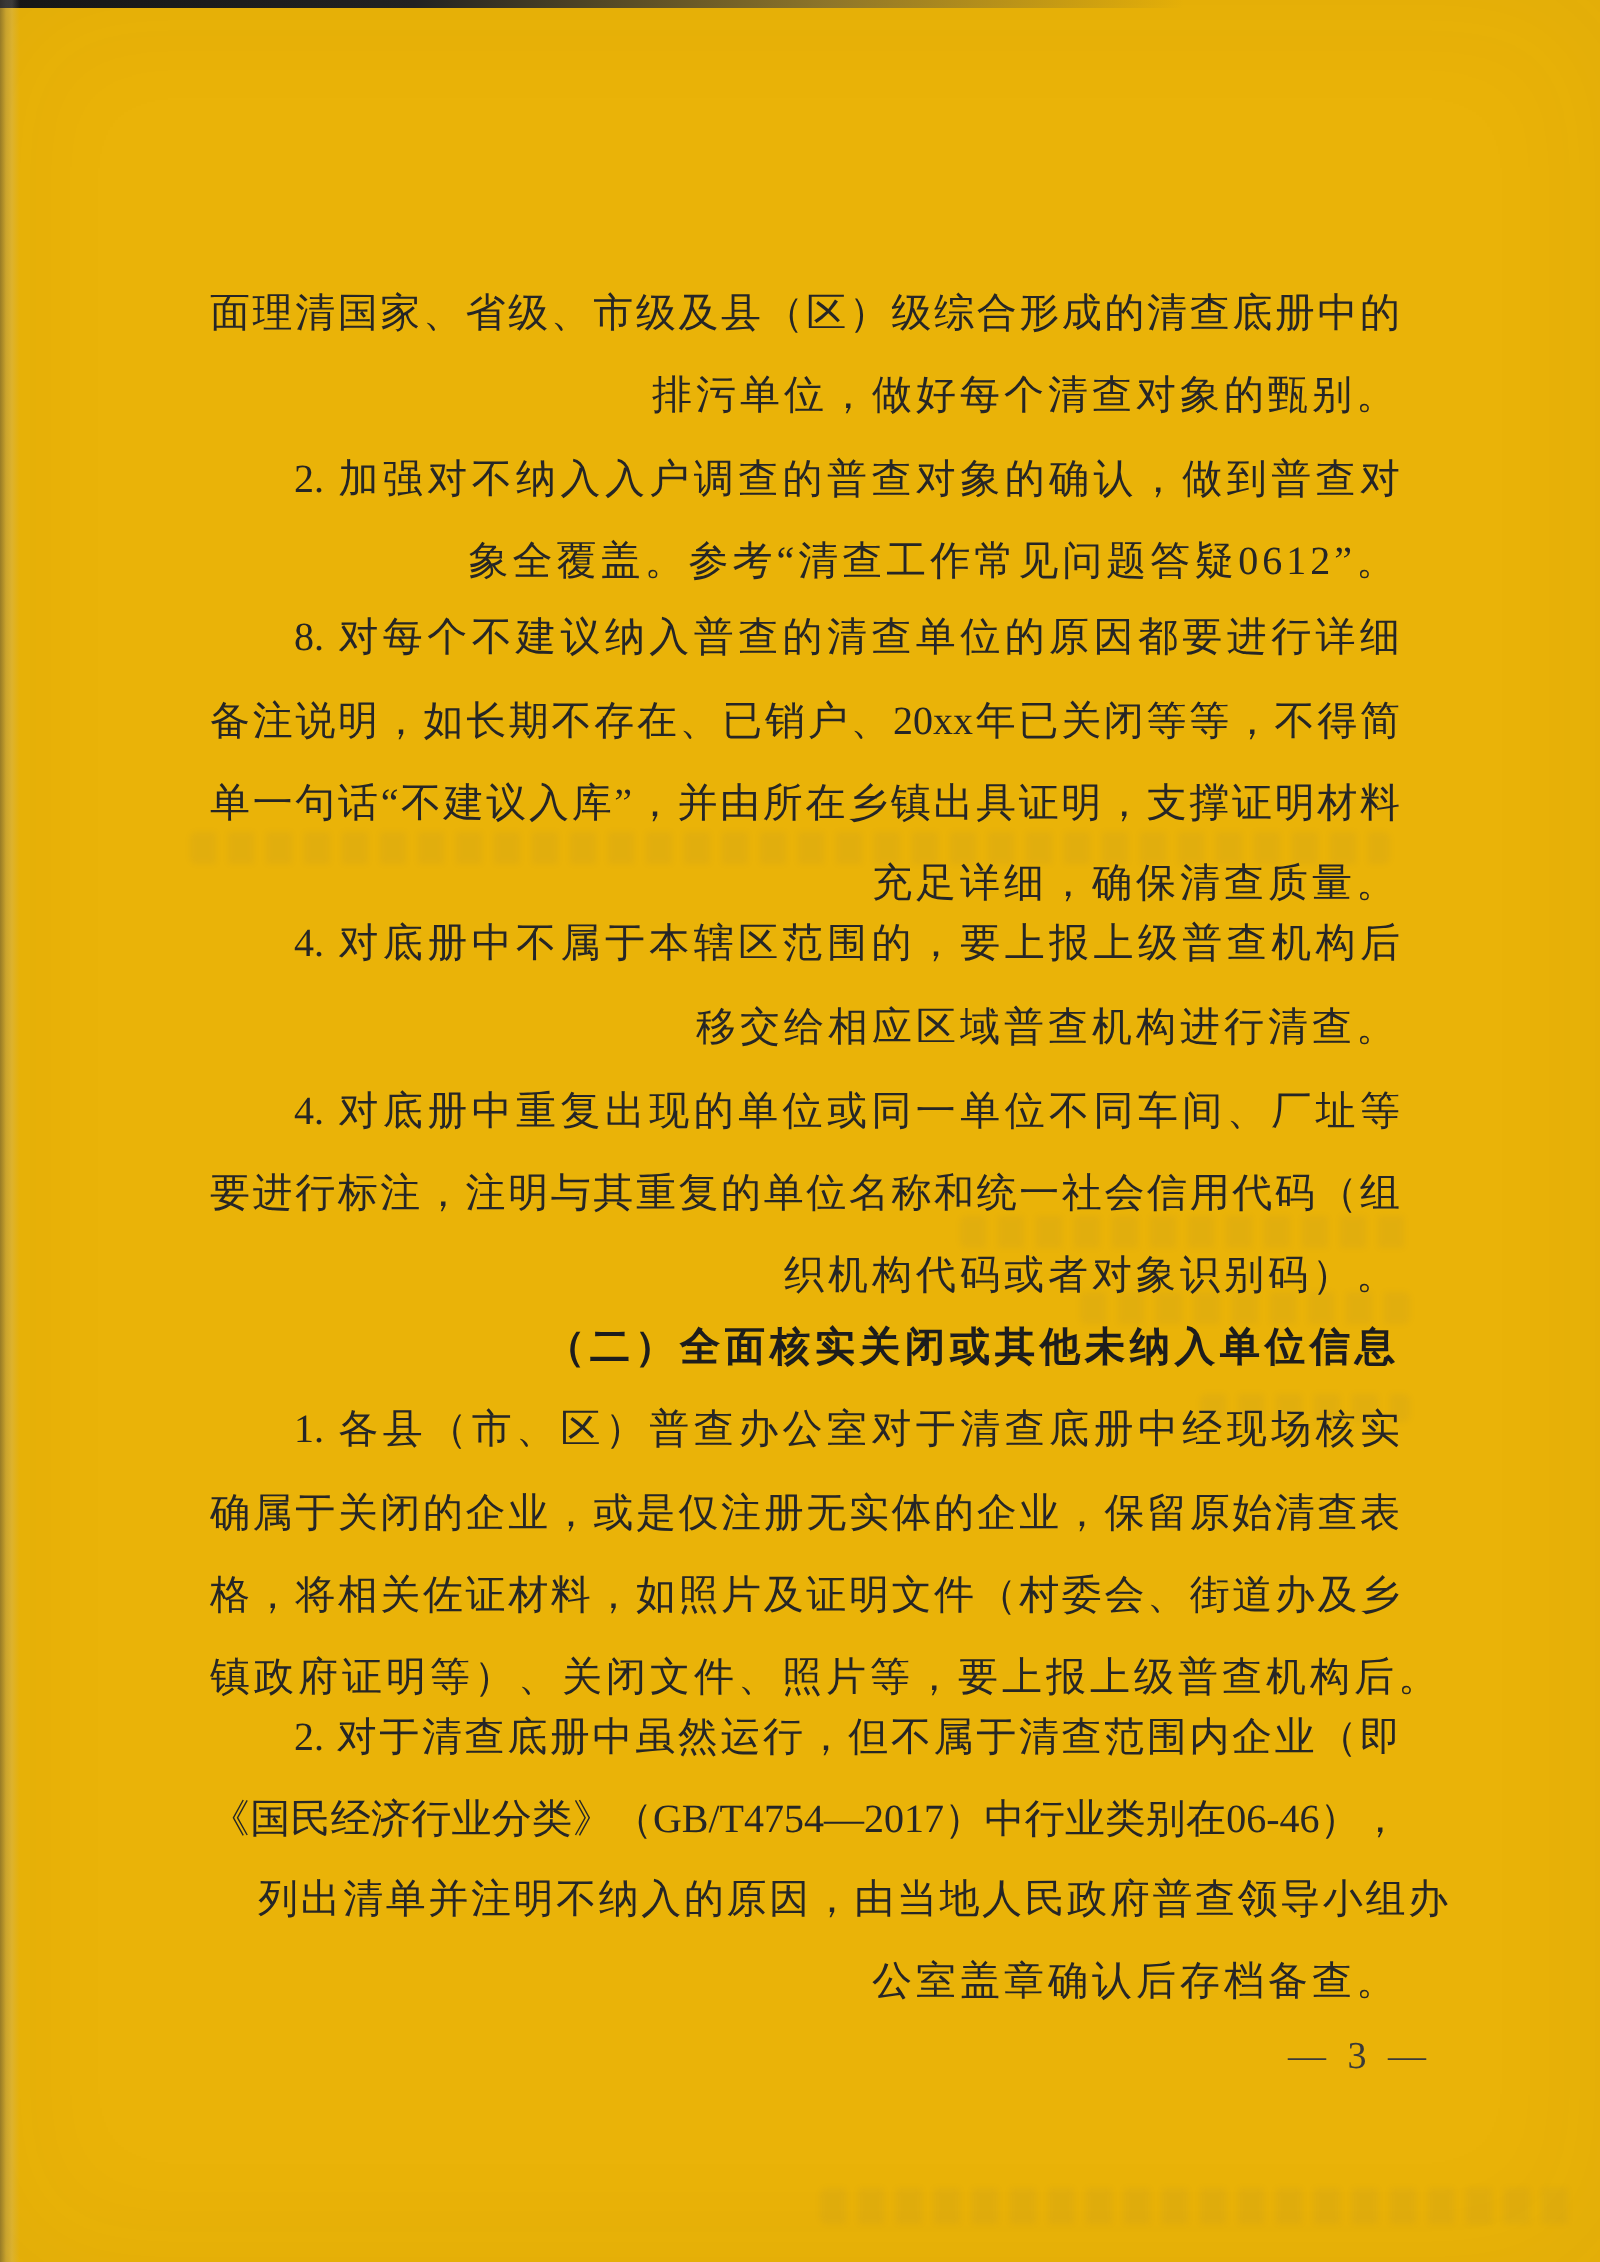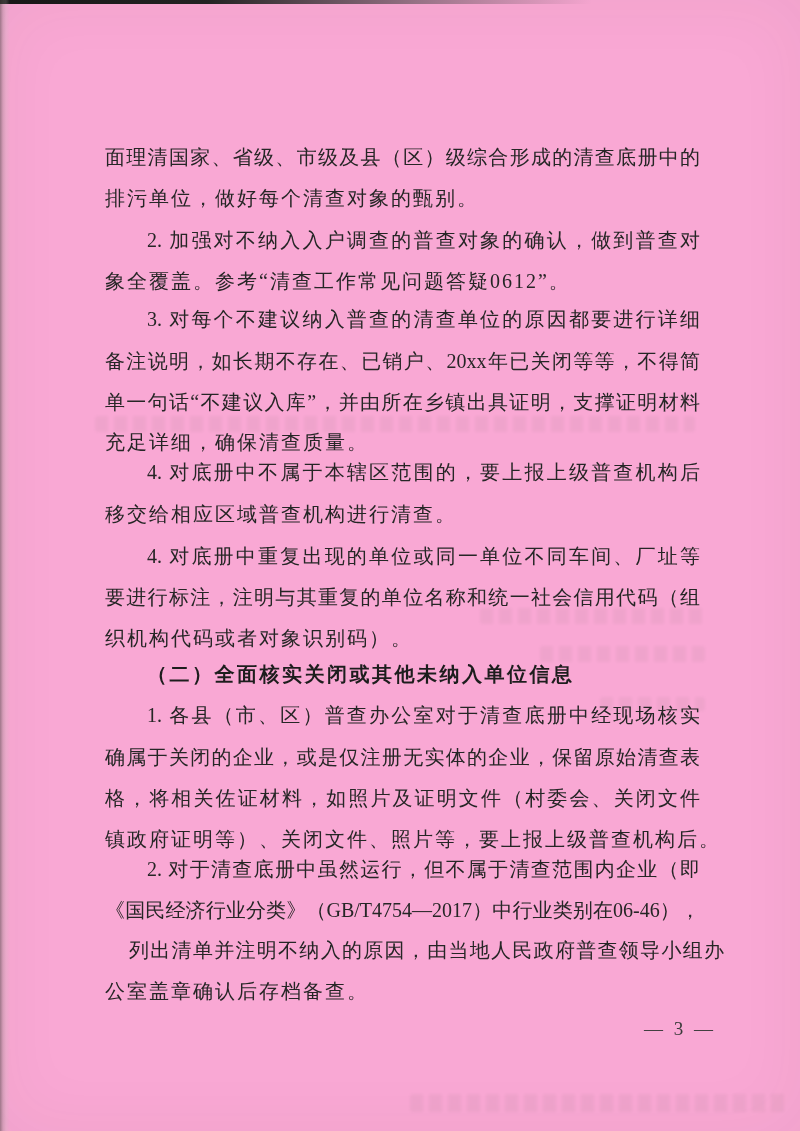--- a/index.html
+++ b/index.html
@@ -1,21 +1,21 @@
 <!DOCTYPE html>
 <html><head>
 <meta charset="utf-8">
 <style>
   html, body { margin: 0; padding: 0; background: #888; }
   .paper {
     position: relative;
     width: 800px;
     height: 1131px;
     margin: 0 auto;
-    background: #f9a8d4;
+    background: #eab308;
     overflow: hidden;
     font-family: "Liberation Serif", "DejaVu Serif", serif;
     color: #262626;
     box-shadow: inset 0 0 70px rgba(60,55,45,0.05);
   }
   
   .scan-top-line {
     position: absolute; top: 0; left: 0;
     width: 592px; height: 4px;
     background: linear-gradient(to right,
@@ -41,20 +41,21 @@
   .line {
     position: absolute;
     left: 105px;
     width: 595px;
     height: 28px;
     line-height: 28px;
     font-size: 20px;
     letter-spacing: 2px;
     white-space: nowrap;
     color: #262626;
+    text-align: right;
   }
   .line.just {
     letter-spacing: 0;
     white-space: normal;
     text-align: justify;
     text-align-last: justify;
   }
   .line.ind { padding-left: 42px; width: 553px; }
   .line.bold { font-weight: bold; letter-spacing: 2.5px; color: #1d1d1d; }
   .page-number {
@@ -78,33 +79,33 @@
   <div class="bleed" style="left:480px; top:608px;  width:225px; height:16px;"></div>
   <div class="bleed" style="left:540px; top:646px;  width:165px; height:16px;"></div>
   <div class="bleed" style="left:600px; top:697px;  width:105px; height:14px;"></div>
   <div class="bleed" style="left:410px; top:1094px; width:380px; height:18px;"></div>
 
   <div class="doc-text">
       <div class="line just" style="top: 143px;">面理清国家、省级、市级及县（区）级综合形成的清查底册中的</div>
       <div class="line" style="top: 184px;">排污单位，做好每个清查对象的甄别。</div>
       <div class="line just ind" style="top: 226px;">2. 加强对不纳入入户调查的普查对象的确认，做到普查对</div>
       <div class="line" style="top: 267px;">象全覆盖。参考“清查工作常见问题答疑0612”。</div>
-      <div class="line just ind" style="top: 305px;">3. 对每个不建议纳入普查的清查单位的原因都要进行详细</div>
+      <div class="line just ind" style="top: 305px;">8. 对每个不建议纳入普查的清查单位的原因都要进行详细</div>
       <div class="line just" style="top: 347px;">备注说明，如长期不存在、已销户、20xx年已关闭等等，不得简</div>
       <div class="line just" style="top: 388px;">单一句话“不建议入库”，并由所在乡镇出具证明，支撑证明材料</div>
       <div class="line" style="top: 428px;">充足详细，确保清查质量。</div>
       <div class="line just ind" style="top: 458px;">4. 对底册中不属于本辖区范围的，要上报上级普查机构后</div>
       <div class="line" style="top: 500px;">移交给相应区域普查机构进行清查。</div>
       <div class="line just ind" style="top: 542px;">4. 对底册中重复出现的单位或同一单位不同车间、厂址等</div>
       <div class="line just" style="top: 583px;">要进行标注，注明与其重复的单位名称和统一社会信用代码（组</div>
       <div class="line" style="top: 624px;">织机构代码或者对象识别码）。</div>
       <div class="line ind bold" style="top: 660px;">（二）全面核实关闭或其他未纳入单位信息</div>
       <div class="line just ind" style="top: 701px;">1. 各县（市、区）普查办公室对于清查底册中经现场核实</div>
       <div class="line just" style="top: 743px;">确属于关闭的企业，或是仅注册无实体的企业，保留原始清查表</div>
-      <div class="line just" style="top: 784px;">格，将相关佐证材料，如照片及证明文件（村委会、关闭文件</div>
+      <div class="line just" style="top: 784px;">格，将相关佐证材料，如照片及证明文件（村委会、街道办及乡</div>
       <div class="line" style="top: 825px;">镇政府证明等）、关闭文件、照片等，要上报上级普查机构后。</div>
       <div class="line just ind" style="top: 855px;">2. 对于清查底册中虽然运行，但不属于清查范围内企业（即</div>
       <div class="line just" style="top: 896px;">《国民经济行业分类》（GB/T4754—2017）中行业类别在06-46），</div>
       <div class="line just" style="top: 936px; margin-left: 24px;">列出清单并注明不纳入的原因，由当地人民政府普查领导小组办</div>
       <div class="line" style="top: 977px;">公室盖章确认后存档备查。</div>
     </div>
 
   <div class="page-number">— 3 —</div>
 </div>
 

